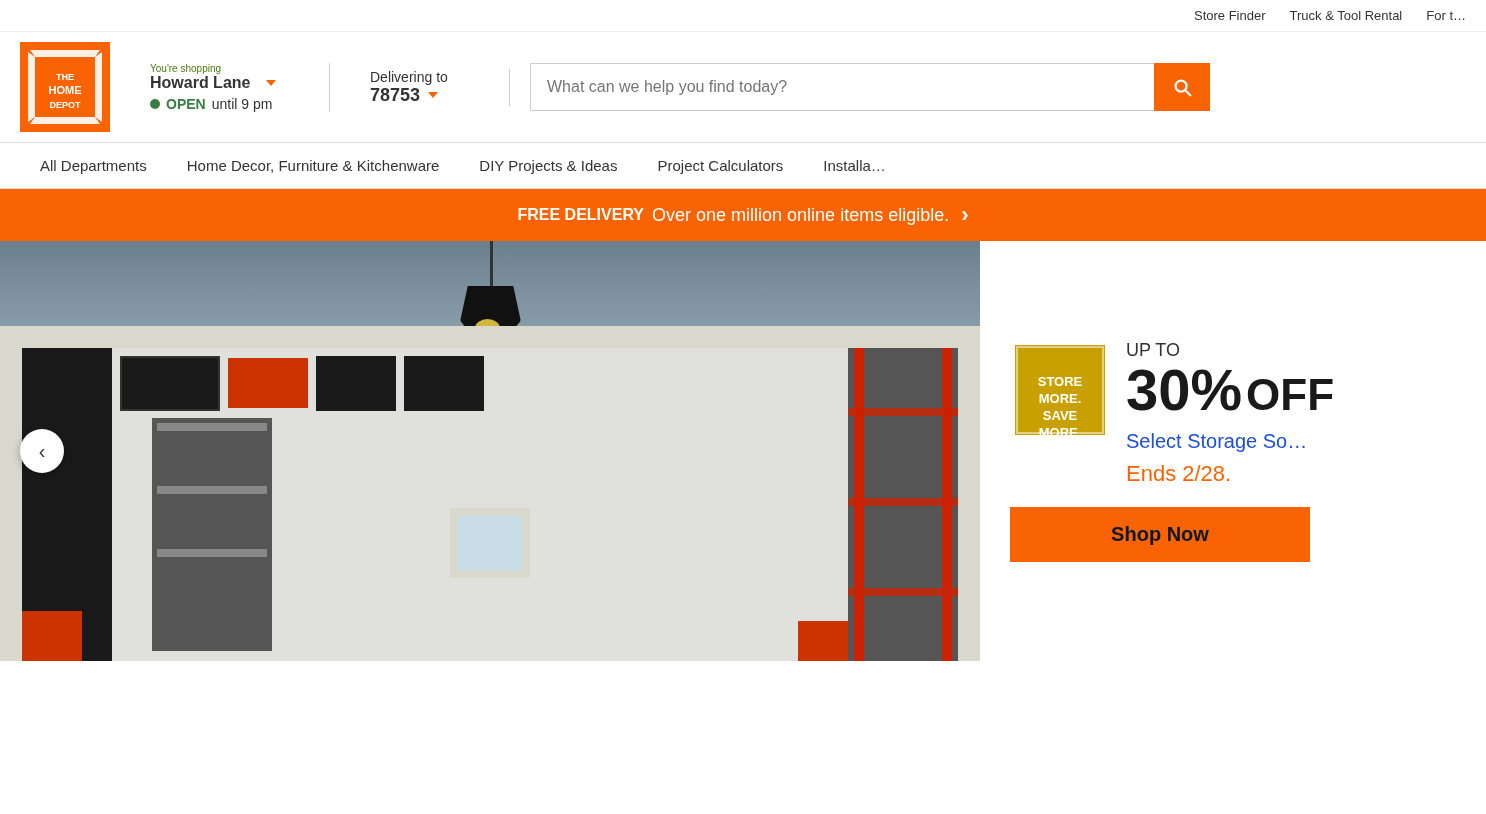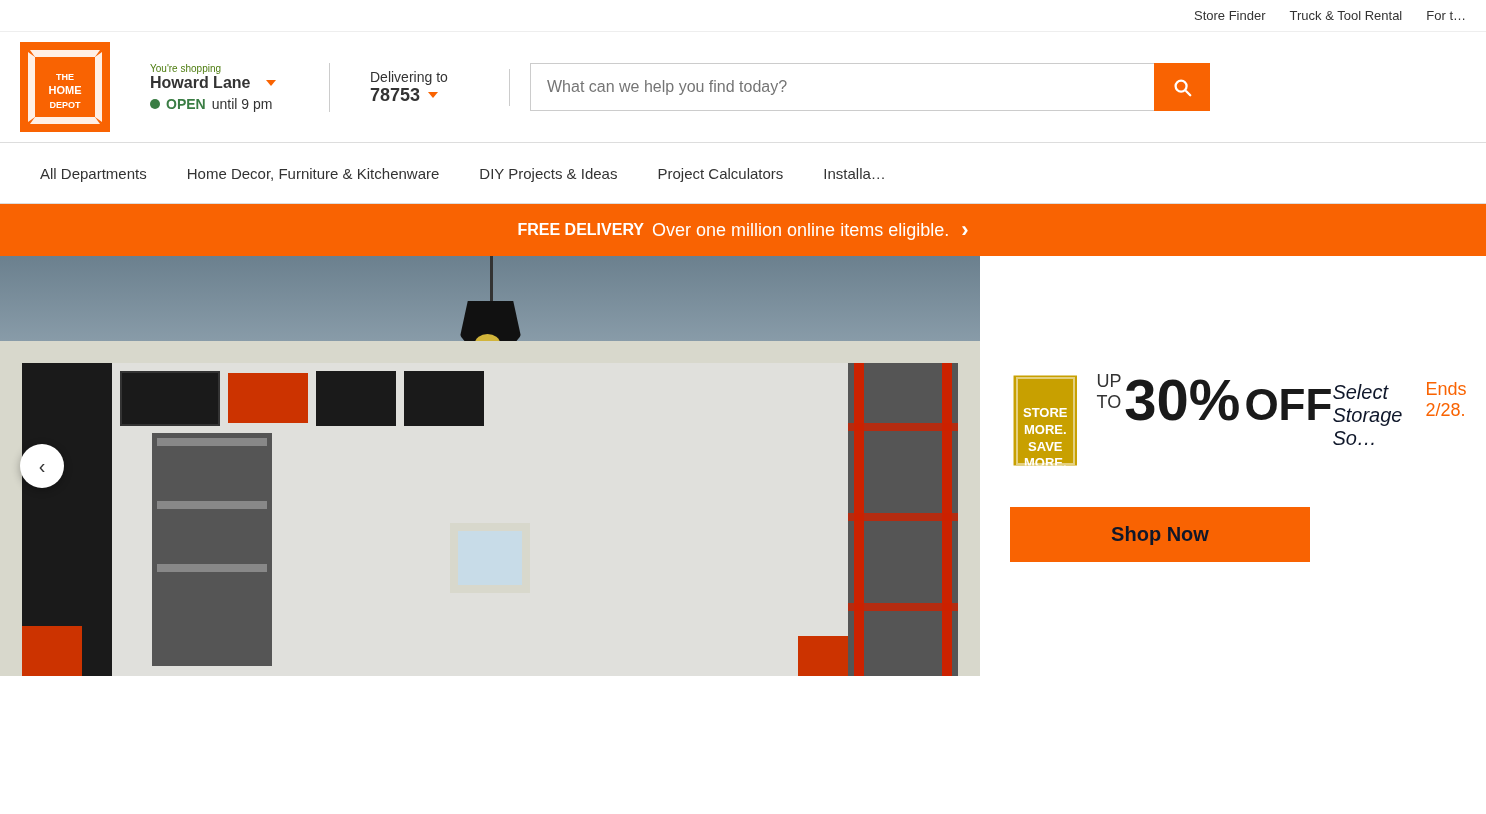--- a/index.html
+++ b/index.html
@@ -150,21 +150,21 @@
     }
 
     
     .nav-bar {
       display: flex;
       align-items: center;
       padding: 0 20px;
       border-top: 1px solid #ddd;
       border-bottom: 1px solid #ddd;
       background: #fff;
-      height: 62px;
+      height: 47px;
       gap: 0;
     }
     .nav-item {
       padding: 0 20px;
       font-size: 15px;
       color: #333;
       cursor: pointer;
       height: 100%;
       display: flex;
       align-items: center;
@@ -280,27 +280,26 @@
       color: #1a1a1a;
       line-height: 1;
     }
     .promo-off {
       font-size: 44px;
       font-weight: 900;
       color: #1a1a1a;
     }
     .promo-subtitle {
       font-size: 20px;
-      color: #0f172a;
+      color: #1d4ed8;
       margin-top: 10px;
-      font-style: italic;
     }
     .promo-ends {
       color: #f96302;
-      font-size: 18px;
+      font-size: 22px;
       margin-top: 8px;
       font-weight: 500;
     }
     .shop-now-btn {
       margin-top: 20px;
       background: #f96302;
       color: #0f172a;
       border: none;
       padding: 16px 50px;
       font-size: 20px;
@@ -310,20 +309,21 @@
       max-width: 300px;
     }
 
     .promo-header-row {
       display: flex;
       align-items: flex-start;
       gap: 16px;
     }
     .promo-text-block {
       display: flex;
+      flex-direction: column;
     }
     .discount-row {
       display: flex;
       align-items: baseline;
       gap: 4px;
     }
   </style>
 </head>
 <body>
 

